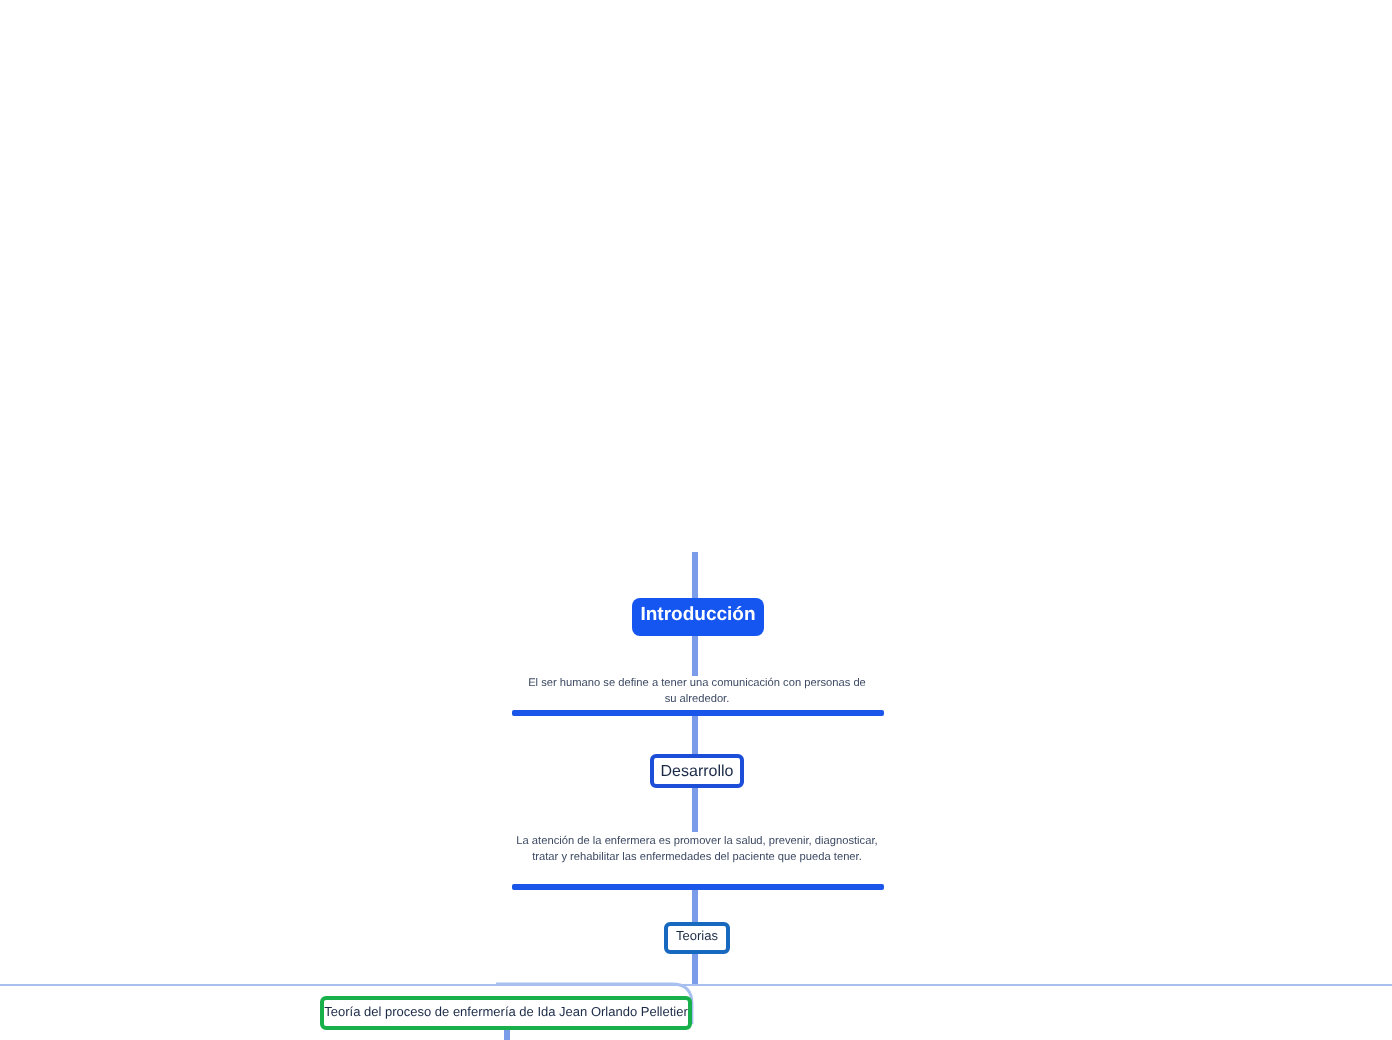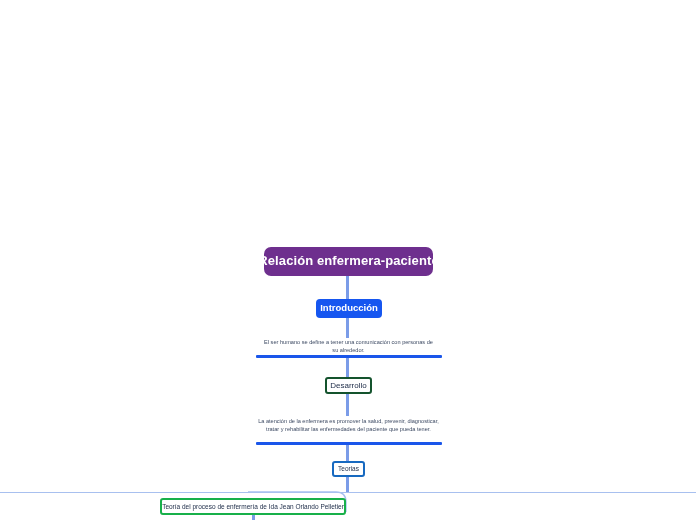--- a/index.html
+++ b/index.html
@@ -68,21 +68,21 @@
     font-size: 9.5px;
     font-weight: bold;
     border-radius: 4px;
     text-align: center;
   }
 
   .node-outline-blue {
     background: #ffffff;
     color: #1b2a46;
     font-size: 8px;
-    border: 2px solid #14532d;
+    border: 2px solid #1d4ed8;
     border-radius: 3px;
   }
 
   .node-outline-blue-sm {
     background: #ffffff;
     color: #1b2a46;
     font-size: 6.5px;
     border: 2px solid #1769c0;
     border-radius: 3px;
   }
@@ -107,21 +107,20 @@
     white-space: pre-line;
   }
 </style>
 </head>
 <body>
 
 <div id="canvas">
 
   <div class="v-connector" style="left:346px; top:276px; height:24px;"></div>
 
-  <div class="node node-root" style="left:264px; top:247px; width:169px; height:29px;">Relación enfermera-paciente</div>
 
   <div class="node node-primary" style="left:316px; top:299px; width:66px; height:19px;">Introducción</div>
 
   <div class="v-connector" style="left:346px; top:318px; height:20px;"></div>
 
   <div class="para" style="left:262px; top:338px; width:173px;">El ser humano se define a tener una  comunicación con personas de su alrededor.</div>
 
   <div class="accent-bar" style="left:256px; top:355px; width:186px;"></div>
 
   <div class="v-connector" style="left:346px; top:358px; height:19px;"></div>

